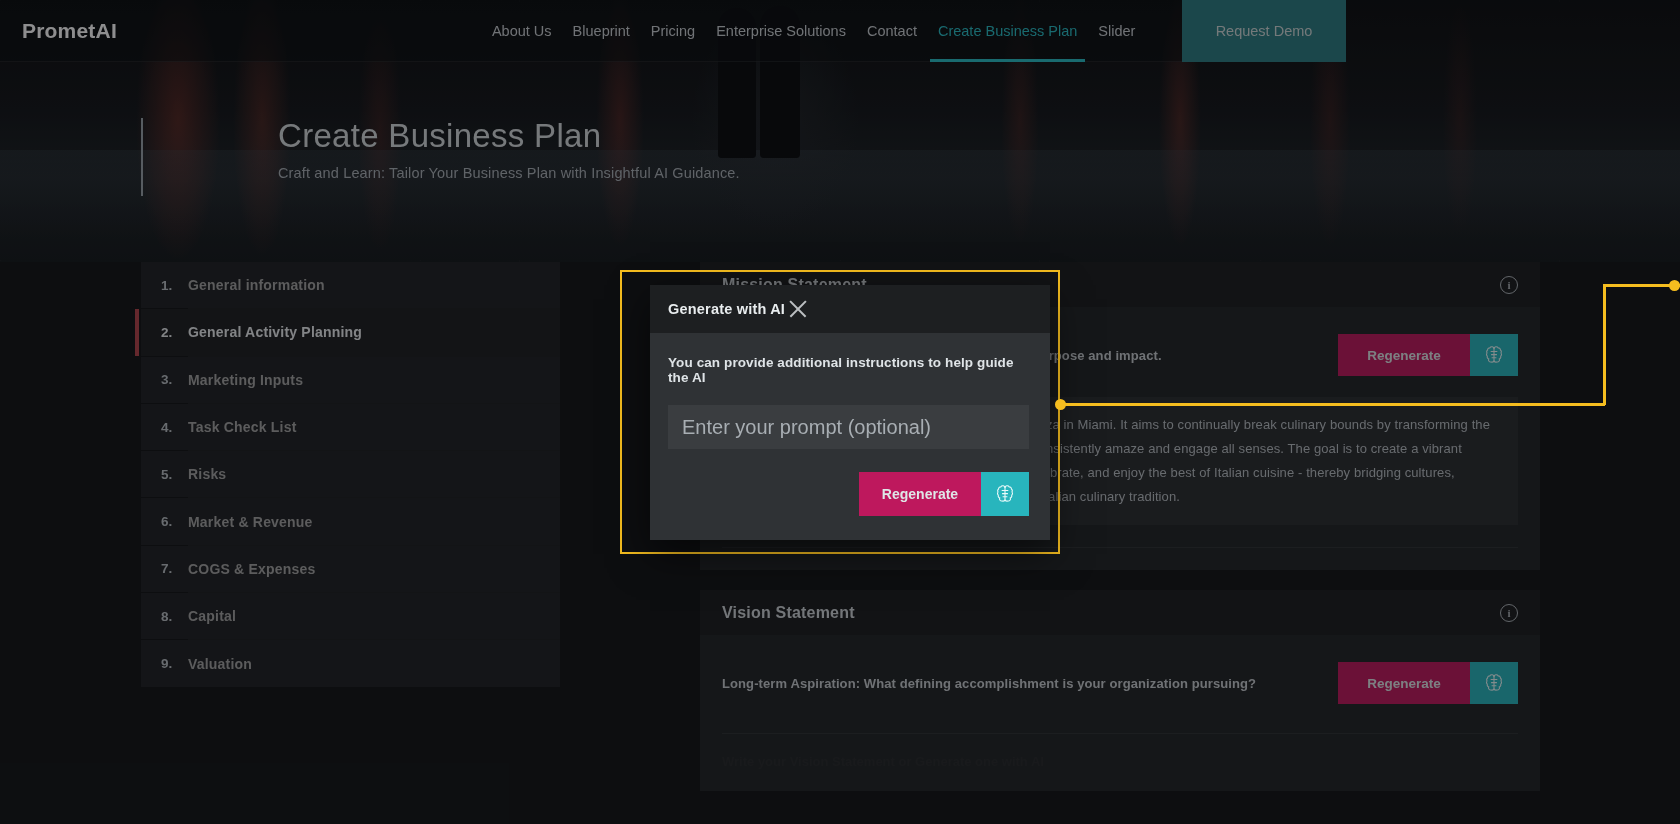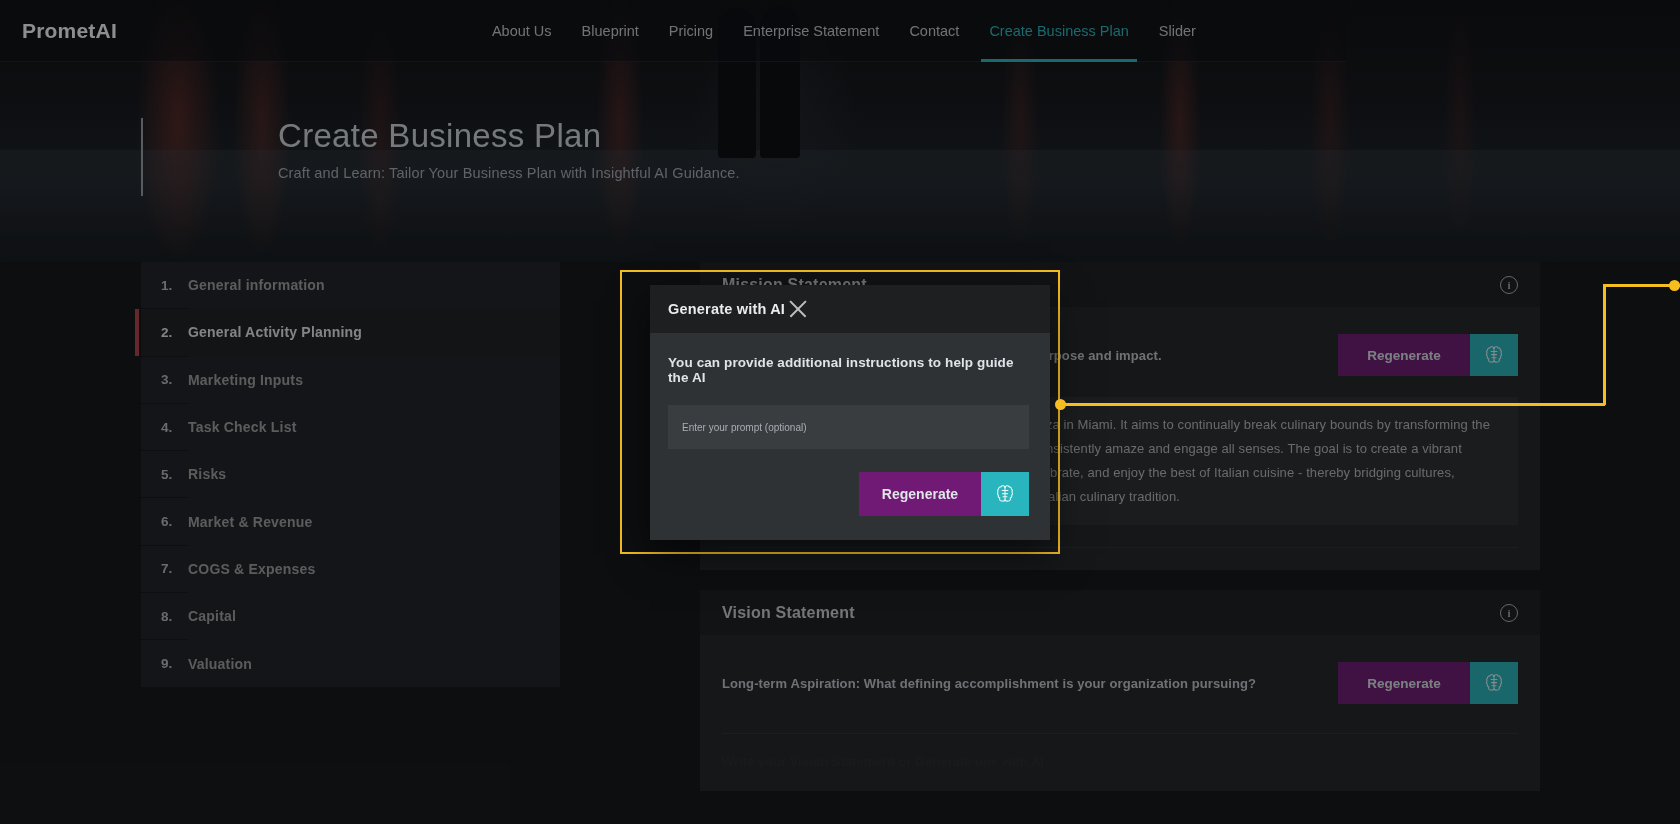--- a/index.html
+++ b/index.html
@@ -46,21 +46,21 @@
   .navbar {
     position: absolute; top: 0; left: 0; width: 1346px; height: 62px;
     display: flex; align-items: center; z-index: 40;
     background: rgba(10,12,14,.55);
     border-bottom: 1px solid rgba(255,255,255,.07);
   }
   .brand {
     margin-left: 22px; font-size: 21px; font-weight: 700; color: #ffffff;
     letter-spacing: .2px;
   }
-  .nav-links { display: flex; align-items: center; gap: 30px; margin-left: 375px; height: 62px; }
+  .nav-links { display: flex; align-items: center; gap: 21px; margin-left: 375px; height: 62px; }
   .nav-link {
     font-size: 14.5px; color: #c8cdd1; height: 62px; line-height: 62px;
     cursor: pointer; white-space: nowrap; position: relative;
   }
   .nav-link.active { color: #27bcc4; }
   .nav-link.active:after {
     content:""; position:absolute; left:-8px; right:-8px; bottom:0; height:3px; background:#27bcc4;
   }
   .request-demo {
     position: absolute; right: 0; top: 0; width: 164px; height: 62px;
@@ -108,21 +108,21 @@
     width: 18px; height: 18px; border-radius: 50%; border: 1.4px solid #aeb4b9;
     color: #aeb4b9; font-size: 11px; font-weight: 700; font-family: "Liberation Serif", serif;
     display: flex; align-items: center; justify-content: center; cursor: pointer;
   }
   .card-body { padding: 20px 22px 22px 22px; }
   .prompt-row { display: flex; align-items: center; justify-content: space-between; min-height: 56px; }
   .prompt-text { font-size: 13px; font-weight: 700; color: #c6cbcf; letter-spacing: .1px; max-width: 560px; }
 
   .regen-btn { display: flex; height: 42px; width: 180px; cursor: pointer; flex: none; }
   .regen-lbl {
-    flex: 1; background: #701a75; color: #dfe6e7; font-size: 13.5px; font-weight: 700;
+    flex: 1; background: #be185d; color: #dfe6e7; font-size: 13.5px; font-weight: 700;
     display: flex; align-items: center; justify-content: center;
   }
   .regen-ico {
     width: 48px; background: #28b5bd; display:flex; align-items:center; justify-content:center;
   }
   .regen-ico svg { width: 22px; height: 22px; }
 
   .answer-box {
     margin-top: 14px; background: #2a2d2f; padding: 16px 18px; font-size: 13px;
     line-height: 1.85; color: #b8bec3; letter-spacing: .1px;
@@ -156,21 +156,21 @@
   }
   .modal-close:before, .modal-close:after {
     content:""; position:absolute; left:2px; top:12px; width:22px; height:1.6px; background:#d8dcdf;
   }
   .modal-close:before { transform: rotate(45deg); }
   .modal-close:after  { transform: rotate(-45deg); }
   .modal-body { padding: 22px 21px 0 18px; }
   .modal-desc { font-size: 13.5px; font-weight: 700; color: #dfe4e7; letter-spacing: .1px; }
   .modal-input {
     margin-top: 20px; width: 100%; height: 44px; background: #3a3d40; border: none;
-    padding: 0 14px; color: #84cc16; font-size: 10px; font-family: "Liberation Sans", sans-serif;
+    padding: 0 14px; color: #84cc16; font-size: 20px; font-family: "Liberation Sans", sans-serif;
     outline: none;
   }
   .modal-input::placeholder { color: #a8aeb3; }
   .modal-actions { display: flex; justify-content: flex-end; margin-top: 23px; }
   .modal-regen { display: flex; height: 44px; width: 170px; cursor: pointer; }
   .modal-regen .regen-lbl { font-size: 14px; }
 
   
   .ann { position: absolute; z-index: 80; background: #f5bd1f; }
   .ann-dot {
@@ -201,25 +201,26 @@
       <div></div>
       <div></div>
   </div>
 
   <div class="navbar">
     <div class="brand">PrometAI</div>
     <div class="nav-links">
       <div class="nav-link">About Us</div>
       <div class="nav-link">Blueprint</div>
       <div class="nav-link">Pricing</div>
-      <div class="nav-link">Enterprise Statement</div>
+      <div class="nav-link">Enterprise Solutions</div>
       <div class="nav-link">Contact</div>
       <div class="nav-link active">Create Business Plan</div>
       <div class="nav-link">Slider</div>
     </div>
+    <div class="request-demo">Request Demo</div>
   </div>
 
   <div class="hero-content">
     <div class="hero-bar"></div>
     <div>
       <div class="hero-title">Create Business Plan</div>
       <div class="hero-sub">Craft and Learn: Tailor Your Business Plan with Insightful AI Guidance.</div>
     </div>
   </div>
 

